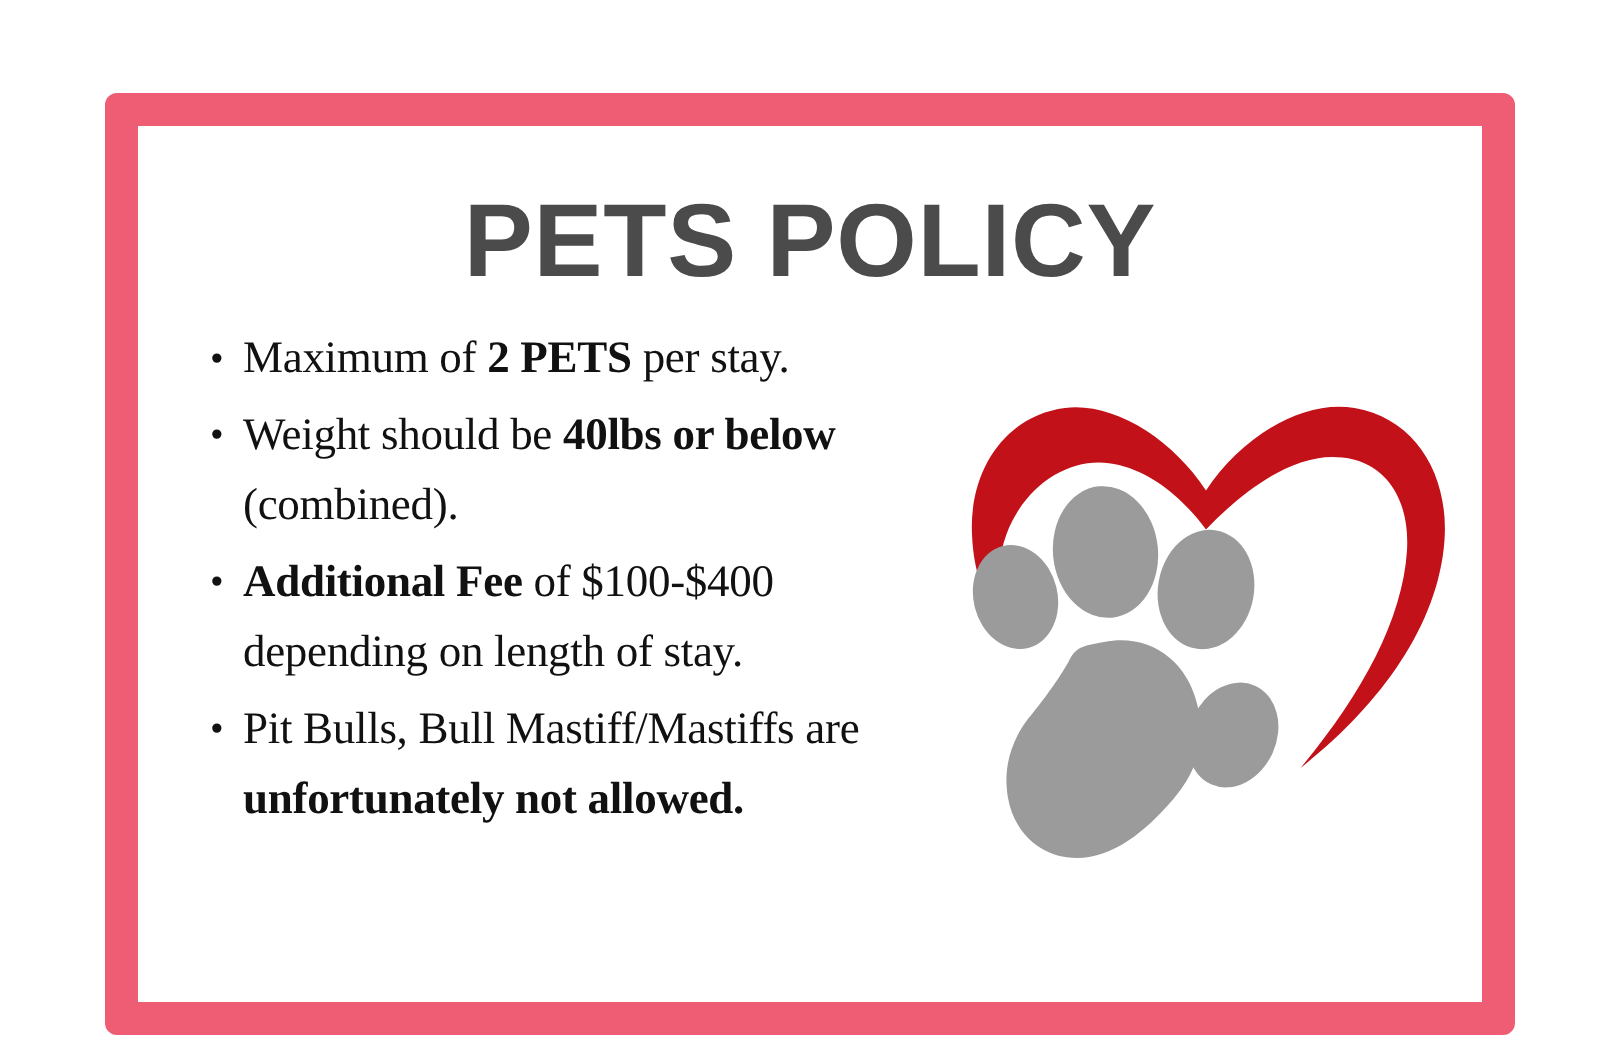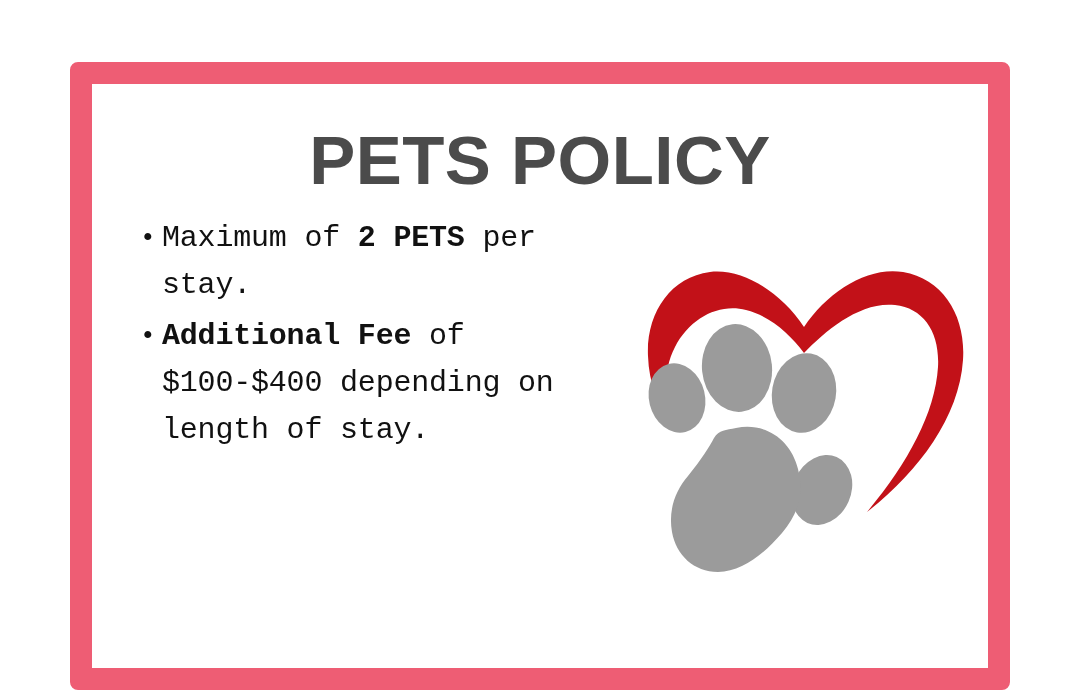--- a/index.html
+++ b/index.html
@@ -64,21 +64,21 @@
     top: 215px;
     width: 500px;
     margin: 0;
     padding: 0;
     list-style: none;
   }
   .policy-item {
     position: relative;
     padding-left: 22px;
     margin: 0 0 4px 0;
-    font-family: Liberation Mono, monospace;
+    font-family: Liberation Serif, serif;
     font-size: 30px;
     line-height: 47px;
     color: #111111;
     letter-spacing: -0.2px;
   }
   .policy-item::before {
     content: "\2022";
     position: absolute;
     left: 0;
     top: 0;
@@ -110,21 +110,23 @@
 <div class="poster">
 
   <div class="frame" style="border-color: rgb(238, 93, 116);">
     <div class="frame-inner"></div>
   </div>
 
   <div class="title" style="color: rgb(75, 75, 75);">PETS POLICY</div>
 
   <ul class="policy-list">
     <li class="policy-item"><span>Maximum of </span><b>2 PETS</b><span> per stay.</span></li>
+    <li class="policy-item"><span>Weight should be </span><b>40lbs or below</b><span> (combined).</span></li>
     <li class="policy-item"><b>Additional Fee</b><span> of $100-$400 depending on length of stay.</span></li>
+    <li class="policy-item"><span>Pit Bulls, Bull Mastiff/Mastiffs are </span><b>unfortunately not allowed.</b></li>
   </ul>
 
   <div class="artwork">
     <svg viewBox="0 0 370 340" xmlns="http://www.w3.org/2000/svg" aria-hidden="true">
 
       <g>
         <path id="heart-left" d="M186 77
                  C 163 42, 124 18, 92 22
                  C 52 27, 28 64, 30 106
                  C 31 134, 40 154, 52 170

